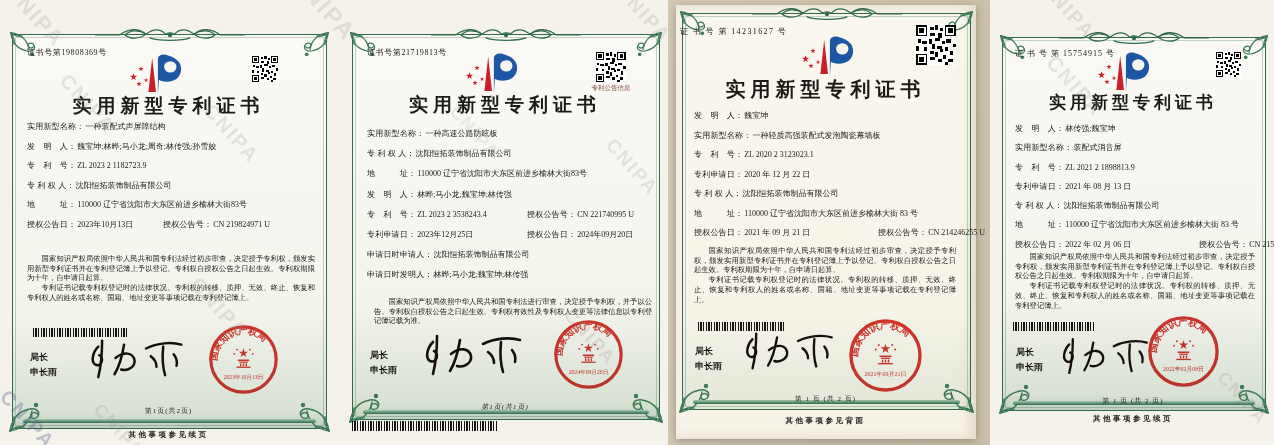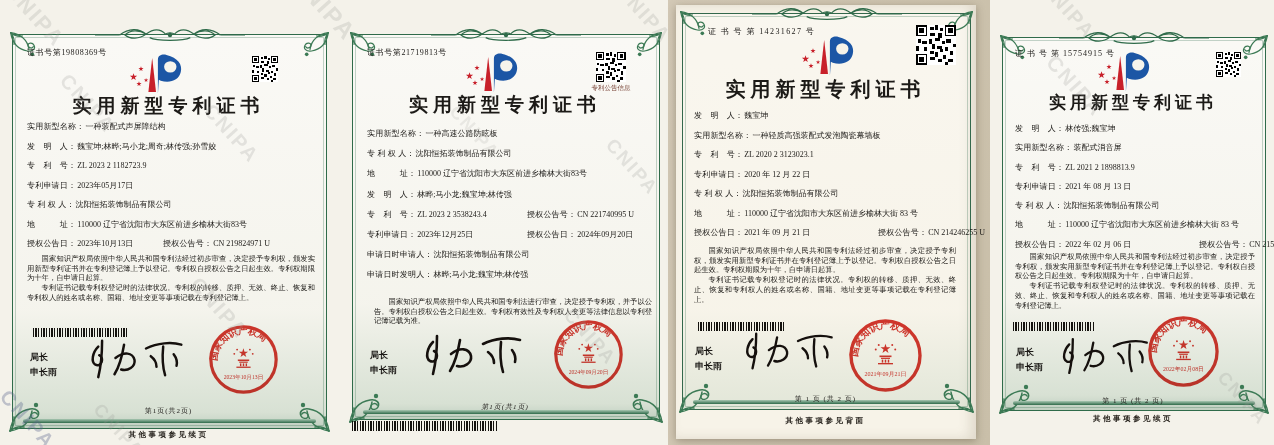--- a/index.html
+++ b/index.html
@@ -72,21 +72,21 @@
   .c2 .seal{left:208px;top:319px;width:71px;height:71px;}
   .c2 .pagefoot{left:7px;width:306px;top:402px;font-style:italic;}
   .c2 .barcode{left:7px;top:421px;width:146px;height:10px;}
 
   
   .c3{left:668px;width:322px;background:linear-gradient(100deg,#d3c9b6,#c9bfa9);}
   .page3{position:absolute;left:8px;top:5px;width:300px;height:434px;background:#f7f3e8;
          box-shadow:0 2px 8px rgba(60,50,30,.35), inset -6px 0 12px rgba(120,105,80,.18);}
   .c3 .frame{left:14px;top:13px;width:287px;height:395px;border-color:#33684c;
          background:linear-gradient(180deg,rgba(255,255,255,.3) 0%,rgba(246,249,244,.1) 75%,rgba(150,185,160,.22) 100%);}
-  .c3 .certno{left:40px;top:26px;letter-spacing:1.4px;}
+  .c3 .certno{left:12px;top:26px;letter-spacing:1.4px;}
   .c3 .logo{left:130px;top:36px;width:60px;height:40px;}
   .c3 .qr{left:248px;top:25px;width:40px;height:40px;}
   .c3 .title{left:14px;width:287px;top:76px;font-size:20px;}
   .c3 .fields{left:26px;top:110px;width:266px;}
   .c3 .pair2{left:184px;}
   .c3 .body{left:26px;width:262px;top:246px;}
   .c3 .barcode{left:30px;top:322px;width:86px;height:9px;}
   .c3 .director{left:27px;top:344px;}
   .c3 .signature{left:70px;top:329px;width:100px;height:44px;}
   .c3 .seal{left:180px;top:318px;width:75px;height:75px;}
@@ -174,21 +174,20 @@
           <rect width="25" height="25" fill="#fff"></rect>
           <path fill="#000" d="M0,0h7v7h-7zM18,0h7v7h-7zM0,18h7v7h-7z"></path>
           <path fill="#fff" d="M1,1h5v5h-5zM19,1h5v5h-5zM1,19h5v5h-5z"></path>
           <path fill="#000" d="M2,2h3v3h-3zM20,2h3v3h-3zM2,20h3v3h-3zM9,1h2v2h-2zM12,0h2v3h-2zM15,2h2v2h-2zM9,5h3v2h-3zM14,5h2v3h-2zM1,9h2v2h-2zM4,10h3v2h-3zM0,13h2v3h-2zM5,14h2v2h-2zM8,9h2v3h-2zM12,8h3v2h-3zM16,10h2v2h-2zM19,9h3v2h-3zM23,12h2v2h-2zM10,12h2v3h-2zM13,13h3v2h-3zM9,16h2v2h-2zM12,17h2v3h-2zM15,15h2v2h-2zM18,14h2v2h-2zM21,16h2v3h-2zM9,20h3v2h-3zM14,21h2v2h-2zM17,19h2v2h-2zM20,21h3v2h-3zM18,23h2v2h-2z"></path>
         </svg></div>
     <div class="title">实用新型专利证书</div>
     <div class="fields">
       <div class="row"><span class="lab">实用新型名称：</span><span class="val">一种装配式声屏障结构</span></div>
       <div class="row"><span class="lab">发　明　人：</span><span class="val">魏宝坤;林晔;马小龙;周奇;林传强;孙雪姣</span></div>
       <div class="row"><span class="lab">专　利　号：</span><span class="val">ZL 2023 2 1182723.9</span></div>
-      <div class="row"><span class="lab">专利申请日：</span><span class="val">2023年05月17日</span></div>
       <div class="row"><span class="lab">专 利 权 人：</span><span class="val">沈阳恒拓装饰制品有限公司</span></div>
       <div class="row"><span class="lab">地　　　址：</span><span class="val">110000 辽宁省沈阳市大东区前进乡榆林大街83号</span></div>
       <div class="row"><span class="lab">授权公告日：</span><span class="val">2023年10月13日</span><span class="pair2"><span class="lab">授权公告号：</span><span class="val">CN 219824971 U</span></span></div>
     </div>
     <div class="body">
         <p>国家知识产权局依照中华人民共和国专利法经过初步审查，决定授予专利权，颁发实用新型专利证书并在专利登记簿上予以登记。专利权自授权公告之日起生效。专利权期限为十年，自申请日起算。</p>
         <p>专利证书记载专利权登记时的法律状况。专利权的转移、质押、无效、终止、恢复和专利权人的姓名或名称、国籍、地址变更等事项记载在专利登记簿上。</p>
       </div>
     <div class="barcode"></div>
     <div class="director">

